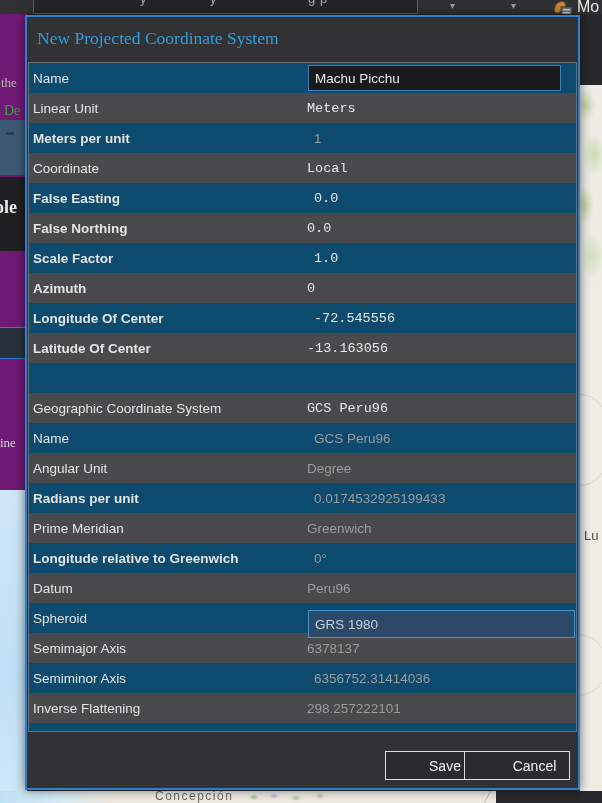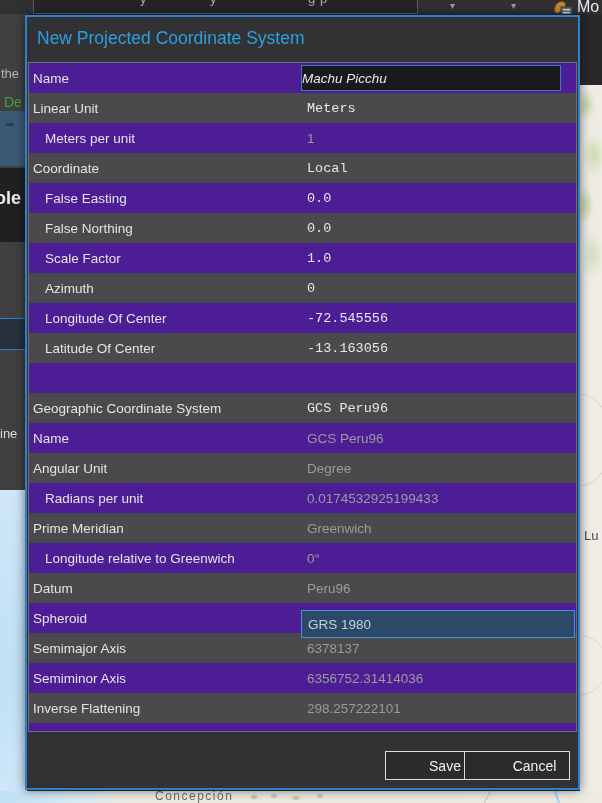--- a/index.html
+++ b/index.html
@@ -19,21 +19,21 @@
     background:#252527;border:1px solid #5c5c5e;
   }
   .toolbar .desc{position:absolute;top:-9px;color:#a9a9a9;font-size:13px;}
   .dd-arrow{
     position:absolute;top:0px;color:#9a9a9a;font-size:10px;line-height:12px;
   }
   .mod-icon{position:absolute;left:552px;top:0px;width:22px;height:16px;}
   .mo-label{position:absolute;left:577px;top:-2px;color:#e9e9e9;font-size:16px;}
   
   .left-panel{
-    position:absolute;left:0;top:0;width:27px;height:490px;background:#404040;z-index:0;overflow:hidden;
+    position:absolute;left:0;top:9px;width:27px;height:490px;background:#701a75;z-index:0;overflow:hidden;font-family:Liberation Serif, serif;
   }
   .lp-the{position:absolute;left:1px;top:66px;color:#b5b5b5;font-size:13px;}
   .lp-de{position:absolute;left:4px;top:94px;color:#3fa43f;font-size:14px;}
   .lp-blue{position:absolute;left:0;top:111px;width:27px;height:55px;background:#3d5a75;}
   .lp-blue i{position:absolute;left:6px;top:12px;width:8px;height:3px;background:#2c3f52;}
   .lp-darkblock{position:absolute;left:0;top:168px;width:27px;height:74px;background:#202022;}
   .lp-ole{position:absolute;left:-5px;top:188px;color:#ececec;font-size:18px;font-weight:bold;}
   .lp-auxbox{position:absolute;left:-4px;top:318px;width:30px;height:30px;border:1px solid #2f7fd6;background:#27323c;}
   .lp-aux{position:absolute;left:5px;top:6px;color:#cfcfcf;font-size:12px;white-space:nowrap;margin-left:32px;}
   .lp-ine{position:absolute;left:0;top:418px;color:#dadada;font-size:13px;margin-top:8px;}
@@ -61,67 +61,67 @@
   }
   .rm-lu{position:absolute;left:4px;top:514px;color:#4c4c4c;font-size:13px;}
   .rm-contour{
     position:absolute;left:-30px;top:380px;width:60px;height:90px;border:1px solid #dcd6c6;border-radius:50%;
   }
   .rm-contour2{
     position:absolute;left:-34px;top:620px;width:60px;height:60px;border:1px solid #e0dbcc;border-radius:50%;
   }
   
   .bottom-map{
-    position:absolute;left:0;top:791px;width:602px;height:12px;z-index:2;overflow:hidden;
+    position:absolute;left:0;top:791px;width:496px;height:12px;z-index:2;overflow:hidden;
     background:linear-gradient(90deg,#bfe0f5 0%,#d8ebf4 12%,#ece9e0 22%,#edeae2 100%);
   }
   .bm-city{position:absolute;left:155px;top:-2px;color:#6b6b6b;font-size:12px;letter-spacing:1.5px;}
   .bm-scribble{
     position:absolute;left:246px;top:2px;width:90px;height:8px;
     background:
       radial-gradient(6px 4px at 8px 4px,#9cc08a 0%,rgba(156,192,138,0) 80%),
       radial-gradient(6px 4px at 28px 3px,#c9a6d0 0%,rgba(201,166,208,0) 80%),
       radial-gradient(7px 4px at 50px 5px,#a8c492 0%,rgba(168,196,146,0) 80%),
       radial-gradient(6px 4px at 74px 3px,#d3b2a0 0%,rgba(211,178,160,0) 80%);
   }
   .bm-road{position:absolute;left:487px;top:-3px;width:1px;height:18px;background:#c9c2ae;transform:rotate(28deg);}
   .bm-river{position:absolute;left:556px;top:-3px;width:2px;height:18px;background:#a9d2ec;transform:rotate(-20deg);}
   
   .dialog{
     position:absolute;left:25px;top:15px;width:551px;height:771px;
     background:#323234;border:2px solid #2e7fd0;z-index:3;
     box-shadow:0 0 10px rgba(0,0,0,0.55);
   }
   .dlg-title{
-    position:absolute;left:10px;top:11px;color:#2b9fe0;font-size:17.5px;
+    position:absolute;left:10px;top:11px;color:#2b9fe0;font-size:17.5px;font-family:Liberation Serif, serif;
   }
   .grid{
     position:absolute;left:1px;top:45px;width:547px;
     border:1px solid #6f6f71;background:#242426;
   }
   .row{display:flex;height:30px;align-items:center;}
-  .row.dark{background:#4c1d95;}
+  .row.dark{background:#0c4a6e;gap:7px;}
   .row.gray{background:#4a4a4c;}
   .row.sliver{height:8px;}
   .cell-label{
     width:272px;flex:0 0 272px;color:#e4e4e4;font-size:13.5px;
     padding-left:4px;box-sizing:border-box;white-space:nowrap;overflow:hidden;
   }
-  .cell-label.indent{padding-left:16px;}
+  .cell-label.indent{padding-left:4px;font-weight:bold;}
   .cell-value{
     flex:1;font-size:13.5px;padding-left:6px;box-sizing:border-box;height:100%;
     display:flex;align-items:center;white-space:nowrap;overflow:hidden;
   }
   .v-white{color:#e8e8e8;font-family:Liberation Mono, monospace;}
   .v-gray{color:#9b9b9b;}
   .cell-value.input-cell{padding:0;}
   .val-input{
     flex:1;height:26px;margin:1px 15px 1px 0;background:#1a1a1c;
     border:1px solid #3f7cb8;display:flex;align-items:center;
-    color:#e8e8e8;box-sizing:border-box;font-style:italic;
+    padding-left:6px;color:#e8e8e8;box-sizing:border-box;
   }
   .cell-value.selected-cell{padding:0;margin-top:12px;}
   .val-selected{
     flex:1;height:28px;margin:0 1px 0 0;background:#2c4a67;
     border:1px solid #4193d8;display:flex;align-items:center;
     padding-left:6px;color:#c5d0da;box-sizing:border-box;
   }
   .footer-btn{
     position:absolute;bottom:8px;height:29px;width:85px;
     background:#2b2b2d;border:1px solid #dcdcdc;color:#f2f2f2;

